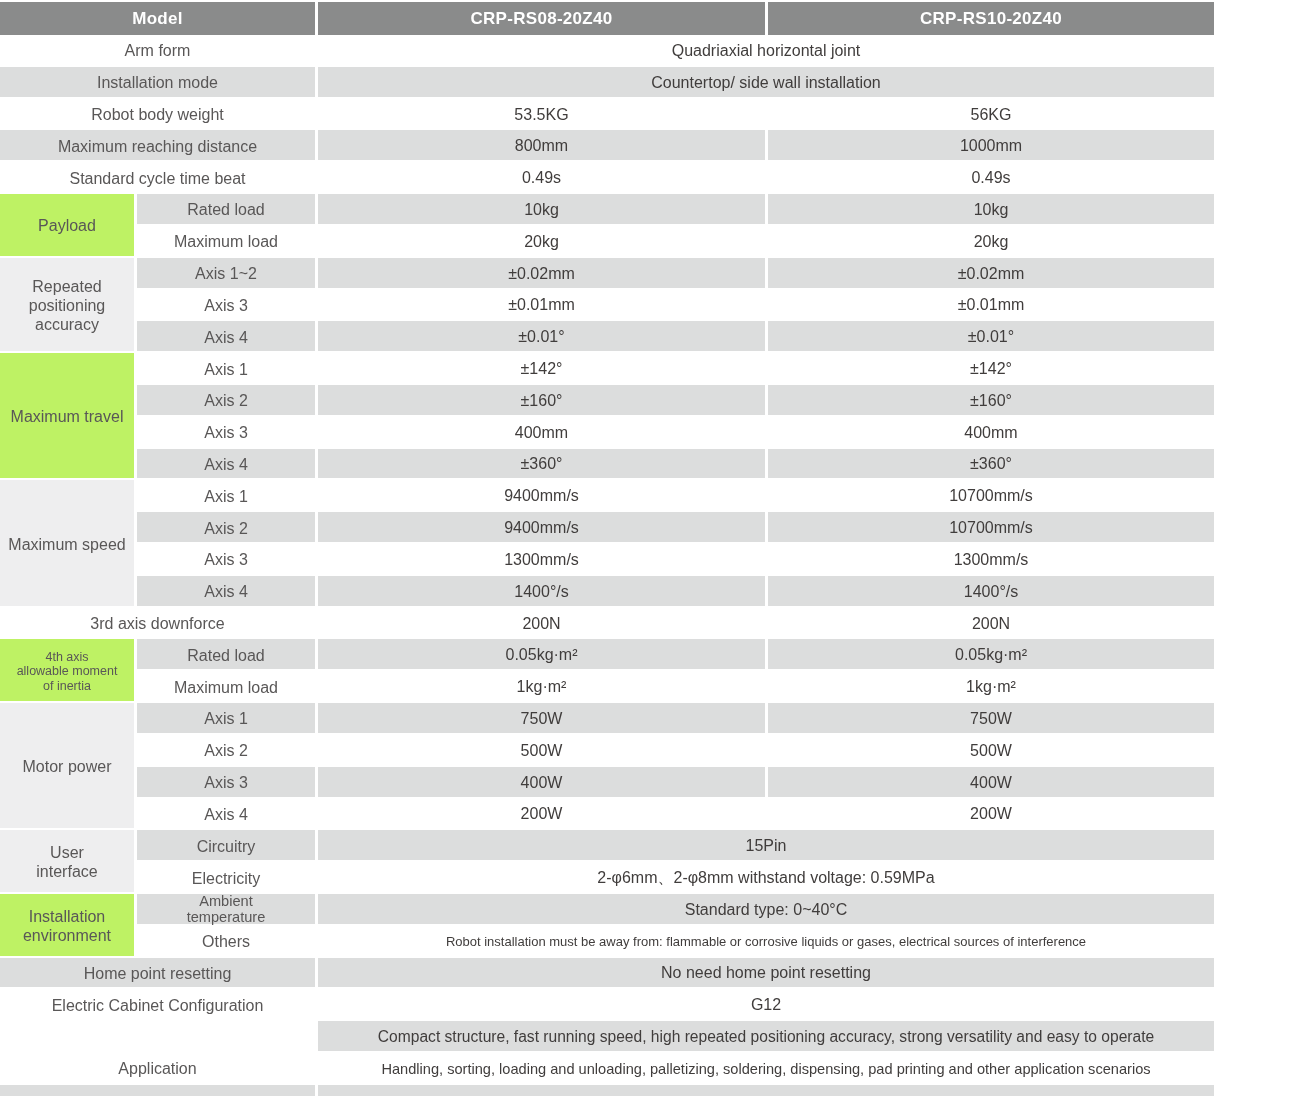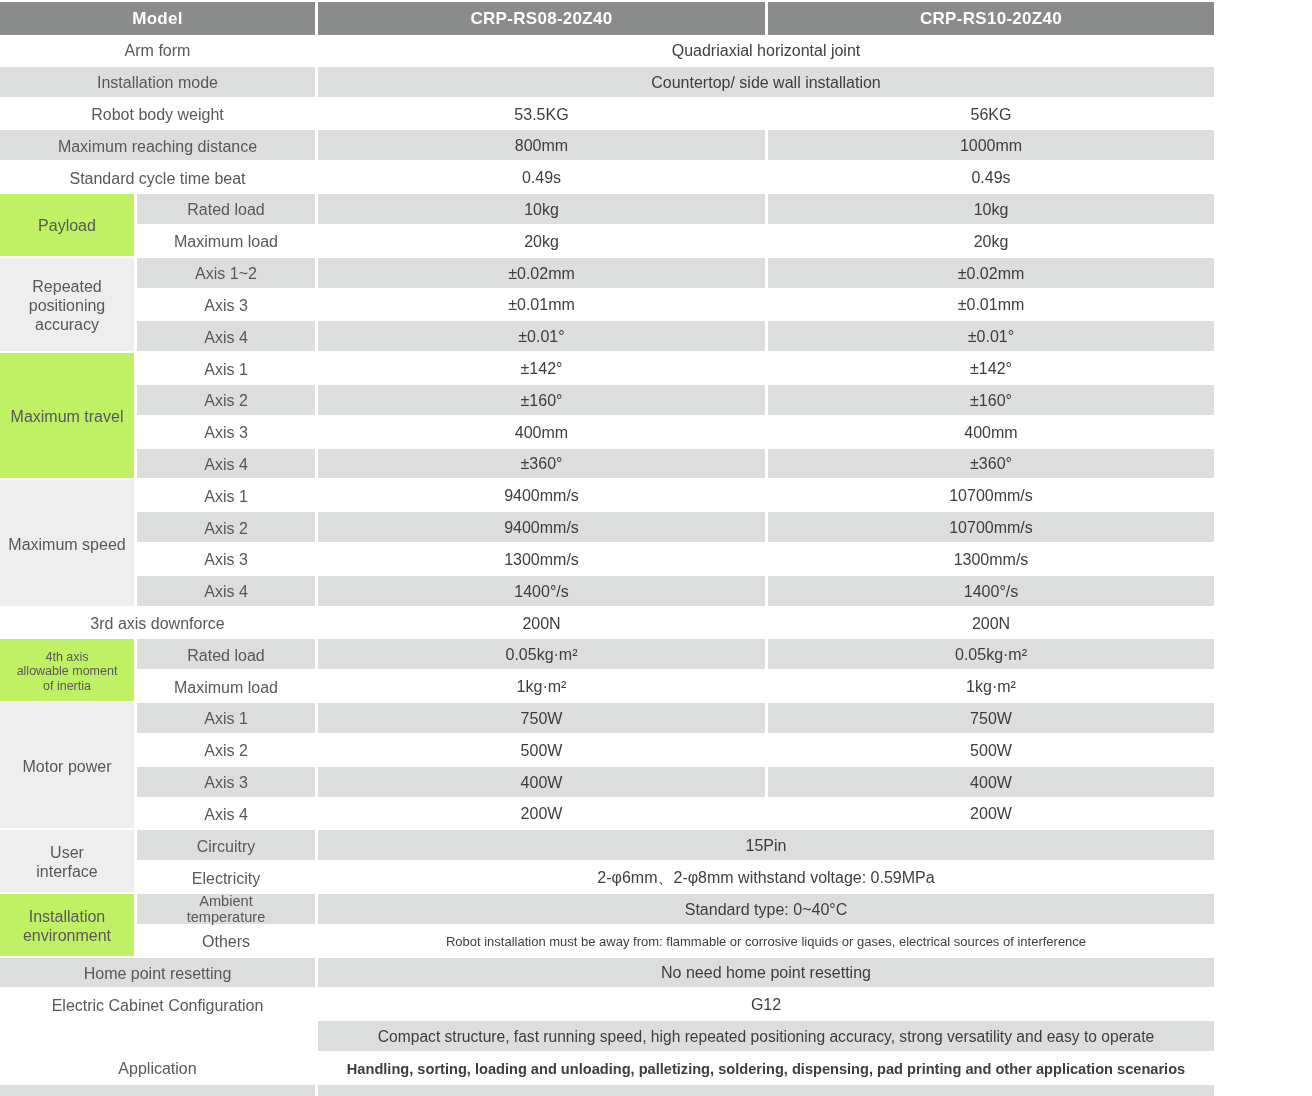--- a/index.html
+++ b/index.html
@@ -18,21 +18,21 @@
   .gd{background:#bef264;box-shadow:inset 0 -2px 0 #ffffff;}
   .gl{background:#eeeeef;box-shadow:inset 0 -2px 0 #ffffff;}
   .nb{box-shadow:none;}
   .hdr{background:#8a8b8b;color:#ffffff;font-weight:700;font-size:17px;letter-spacing:.3px;}
   .lab{color:#595757;font-size:16px;white-space:pre-line;line-height:19px;}
   .val{color:#403d3c;font-size:16px;line-height:18px;}
   .small-lab{font-size:12.5px;line-height:14.5px;}
   .amb{font-size:14.6px;line-height:15.5px;}
   .others-val{font-size:13px;text-align:center;}
   .adv-val{font-size:15.6px;}
-  .app-val{font-size:14.6px;font-weight:bold;}
+  .app-val{font-size:14.6px;}
 </style>
 </head>
 <body>
 
 <div class="spec-table">
 
   <div class="c hdr" style="grid-area:1/1/2/3">Model</div>
   <div class="c hdr" style="grid-area:1/3/2/4">CRP-RS08-20Z40</div>
   <div class="c hdr" style="grid-area:1/4/2/5">CRP-RS10-20Z40</div>
 

